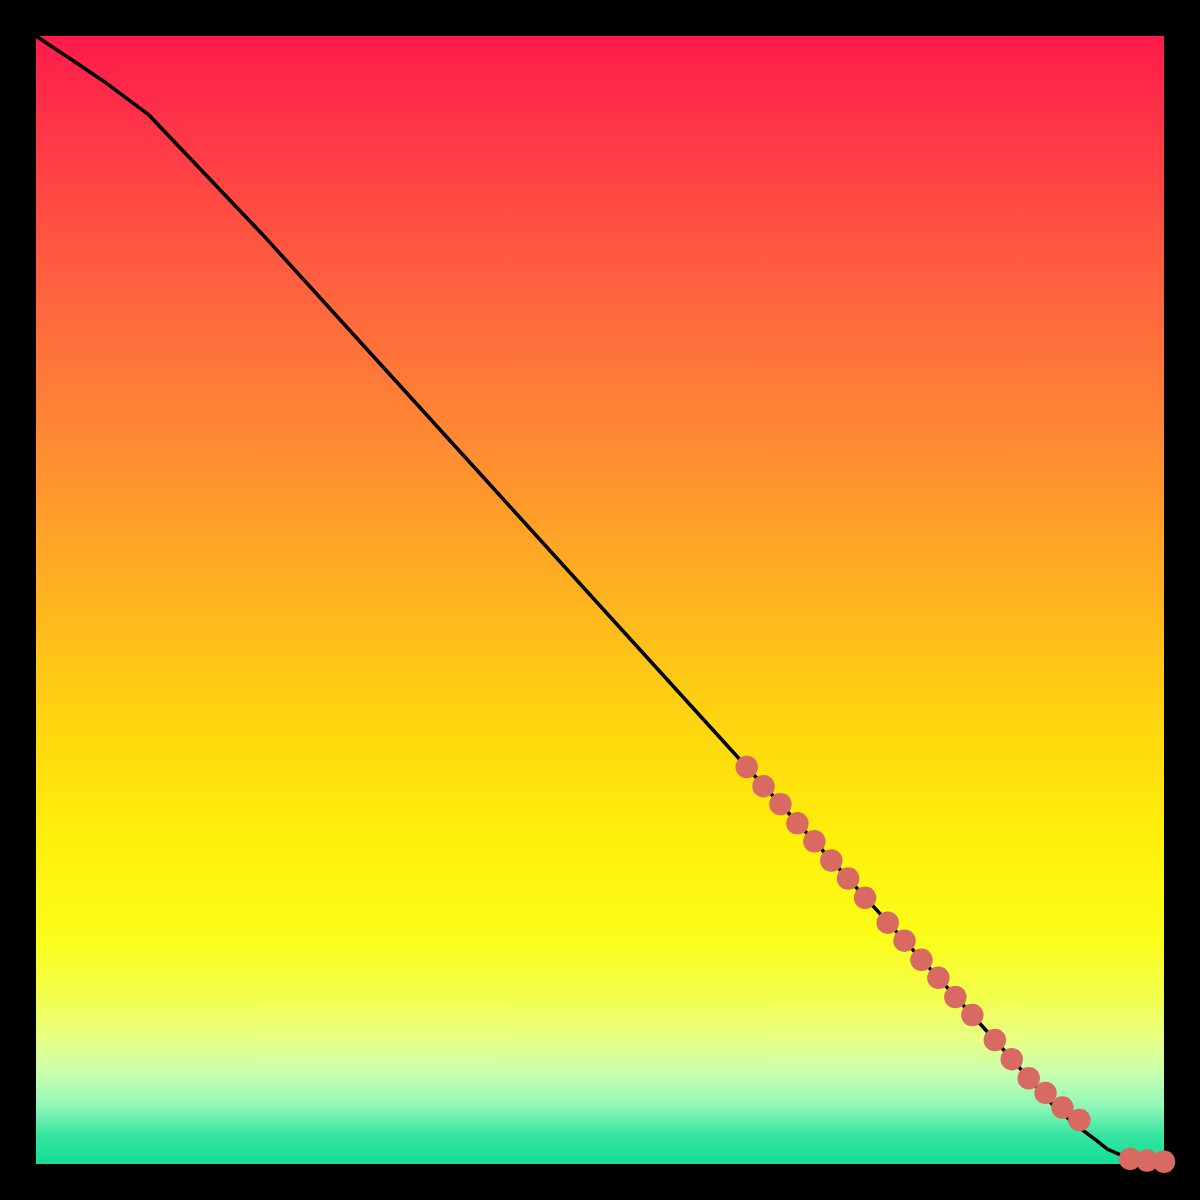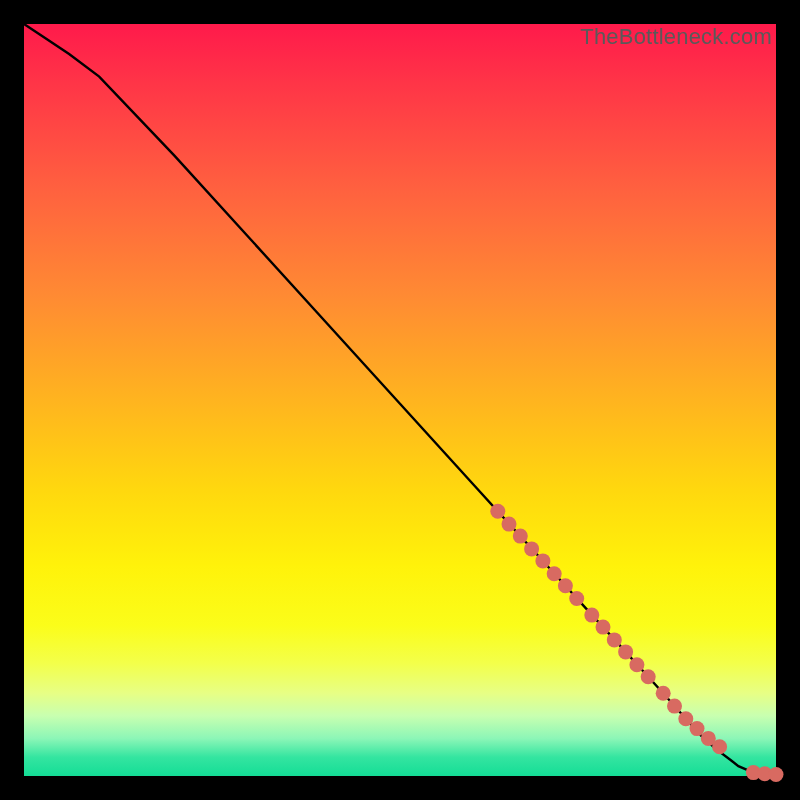--- a/index.html
+++ b/index.html
@@ -60,21 +60,20 @@
     width: 752px;
     height: 752px;
     overflow: visible;
   }
 </style>
 </head>
 <body>
 
 <div class="frame">
   <div class="grad"></div>
-  <div class="watermark">TheBottleneck.com</div>
   <svg class="curve" viewBox="0 0 752 752">
     <path id="curve-path" fill="none" stroke="#000" stroke-width="2.4" stroke-linecap="round" d="M0.0 0.0 L22.6 15.0 L45.1 30.1 L75.2 52.6 L150.4 131.6 L225.6 214.3 L300.8 297.0 L376.0 379.8 L451.2 462.5 L526.4 545.2 L564.0 586.6 L601.6 627.9 L639.2 669.3 L661.8 694.8 L676.8 711.4 L691.8 724.9 L706.9 736.2 L714.4 742.2 L729.4 748.6 L737.0 750.1 L752.0 750.5"></path>
     <g id="marker-group">
         <circle cx="473.8" cy="487.3" r="7.5" fill="#d86a61"></circle>
         <circle cx="485.0" cy="500.1" r="7.5" fill="#d86a61"></circle>
         <circle cx="496.3" cy="512.1" r="7.5" fill="#d86a61"></circle>
         <circle cx="507.6" cy="524.9" r="7.5" fill="#d86a61"></circle>
         <circle cx="518.9" cy="536.9" r="7.5" fill="#d86a61"></circle>
         <circle cx="530.2" cy="549.7" r="7.5" fill="#d86a61"></circle>
         <circle cx="541.4" cy="561.7" r="7.5" fill="#d86a61"></circle>

